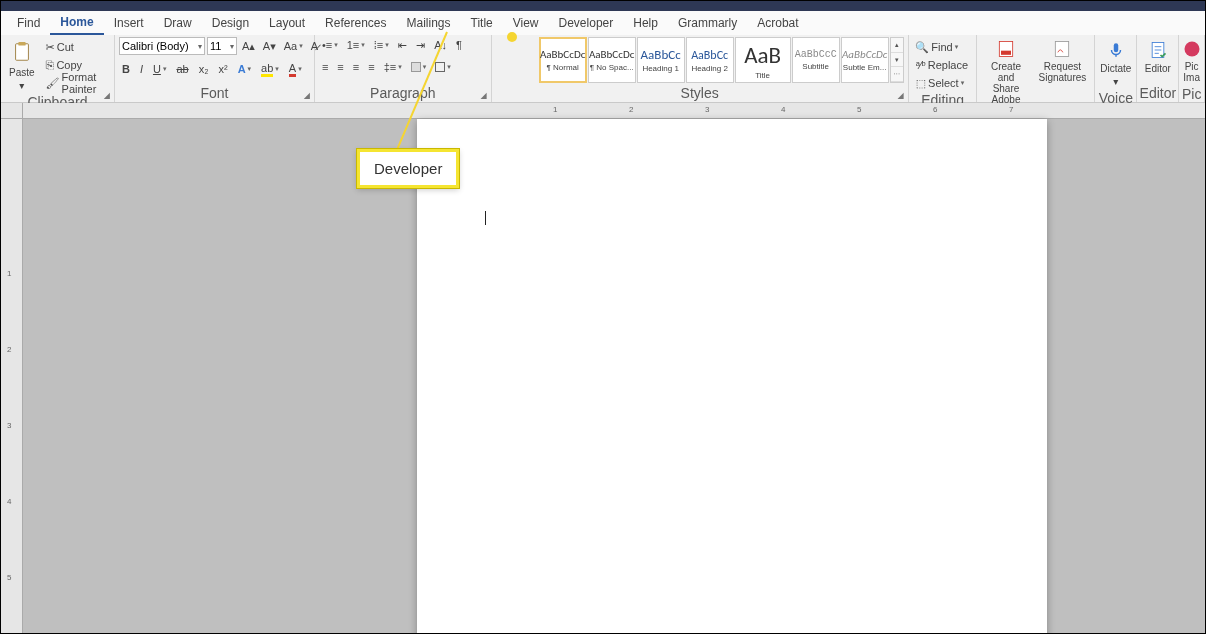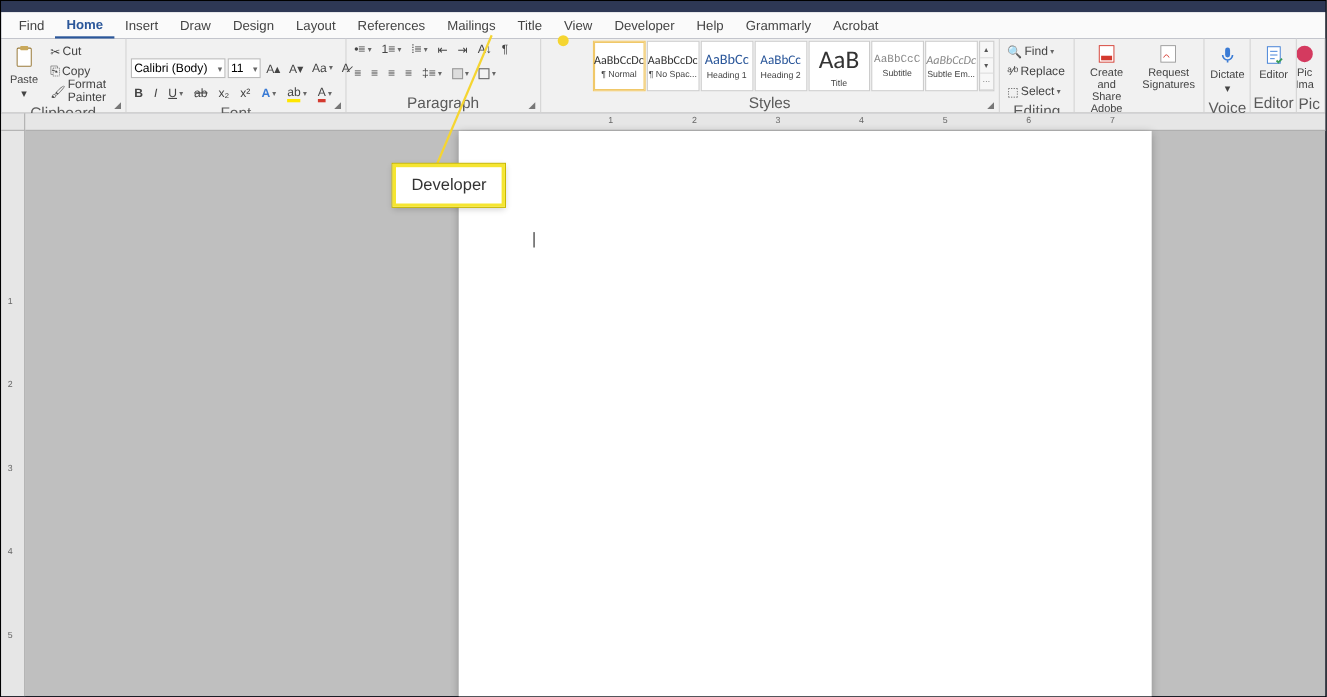--- a/index.html
+++ b/index.html
@@ -93,21 +93,21 @@
             <span>Format Painter</span>
           </div>
       </div>
     </div>
     <div class="group-label">Clipboard</div>
     <div class="group-dlg">◢</div>
   </div>
 
   <div class="group" style="width:200px;">
     <div class="group-body vstack" style="width:100%;">
-      <div class="hstack" style="gap:2px;margin-top:16px;">
+      <div class="hstack" style="gap:2px;">
         <div class="font-sel" style="width:86px;">
             <span>Calibri (Body)</span>
             <span class="chev">▾</span>
           </div>
         <div class="font-sel" style="width:30px;">
             <span>11</span>
             <span class="chev">▾</span>
           </div>
         <div class="btn-sm">
             <span>A▴</span>
@@ -325,21 +325,21 @@
             <rect x="5" y="3" width="14" height="18" fill="#fff" stroke="#3a7bd5"></rect>
             <path d="M8 8h8M8 12h8M8 16h5" stroke="#3a7bd5"></path>
             <path d="M15 18l2 2 4-4" stroke="#3a9b5a" stroke-width="2" fill="none"></path>
           </svg>
         <span>Editor</span>
       </div>
     </div>
     <div class="group-label">Editor</div>
   </div>
 
-  <div class="group" style="width:26px; overflow:hidden;align-items:flex-end;">
+  <div class="group" style="width:26px; overflow:hidden;">
     <div class="group-body">
       <div class="bigbtn">
         <svg class="icon" viewBox="0 0 24 24" style="width:20px;height:20px;">
             <circle cx="12" cy="12" r="9" fill="#d43a5f"></circle>
           </svg>
         <span style="white-space:pre-line;">Pic
 Ima</span>
       </div>
     </div>
     <div class="group-label">Pic</div>

